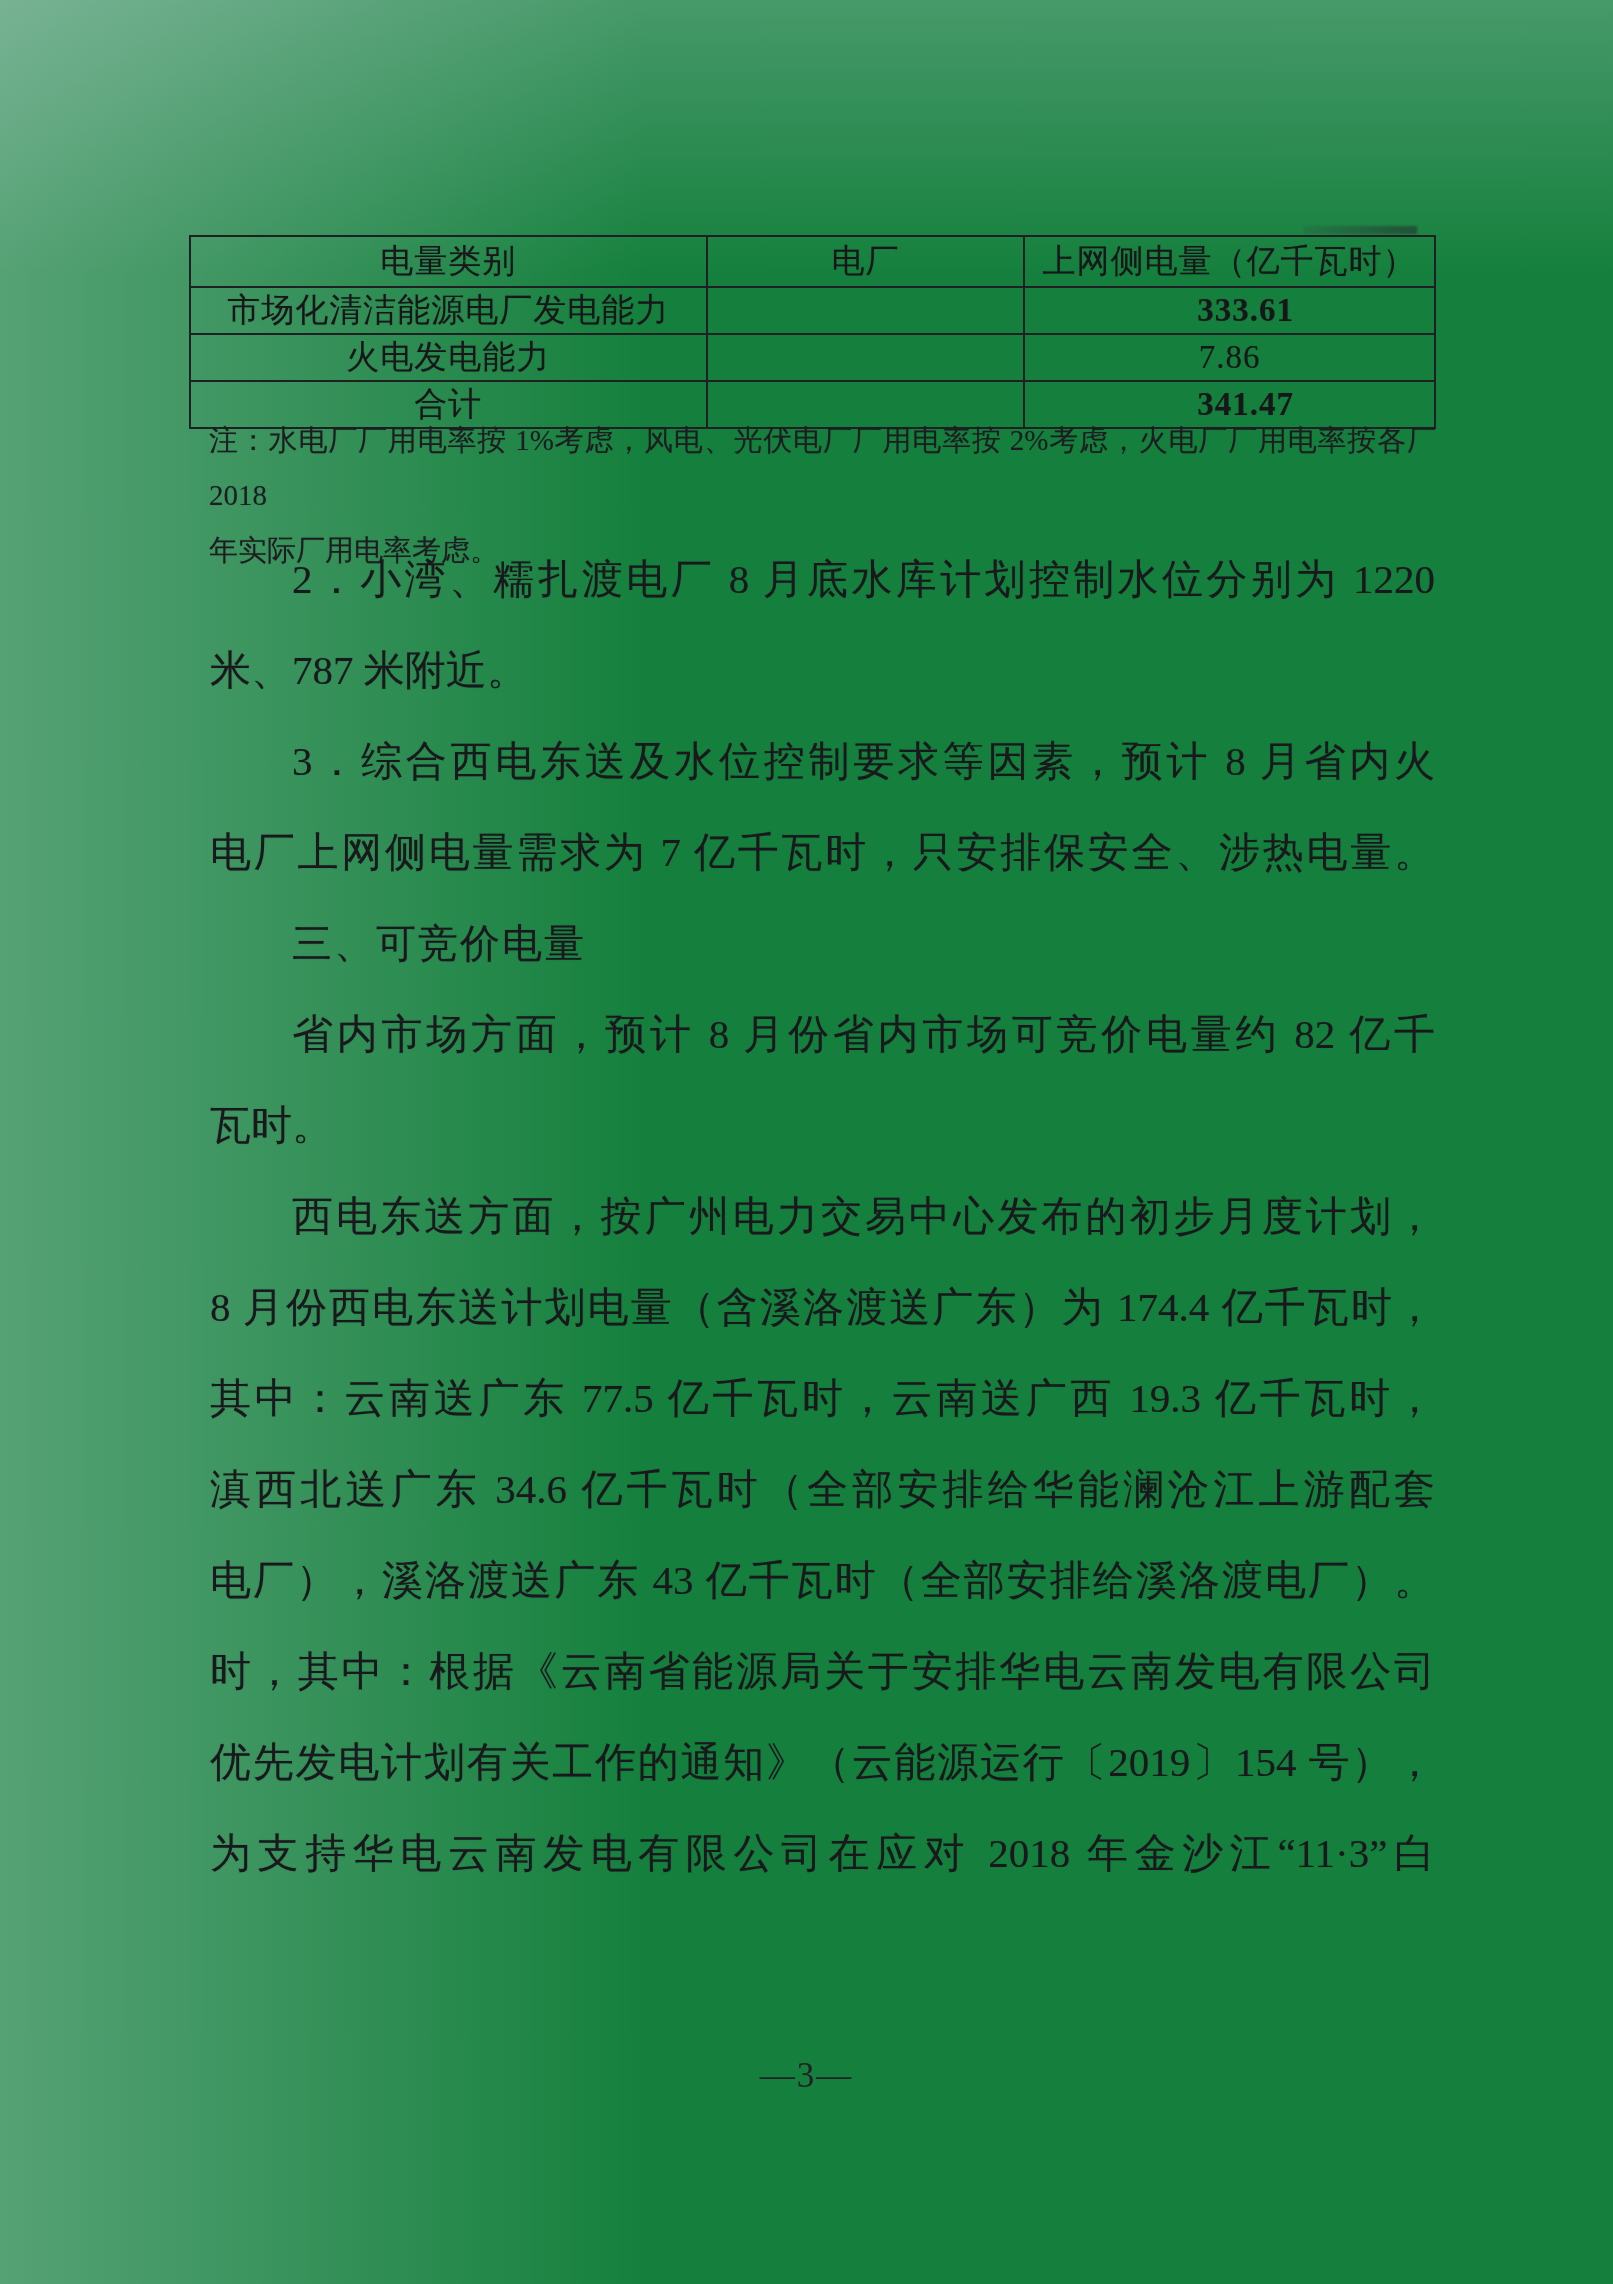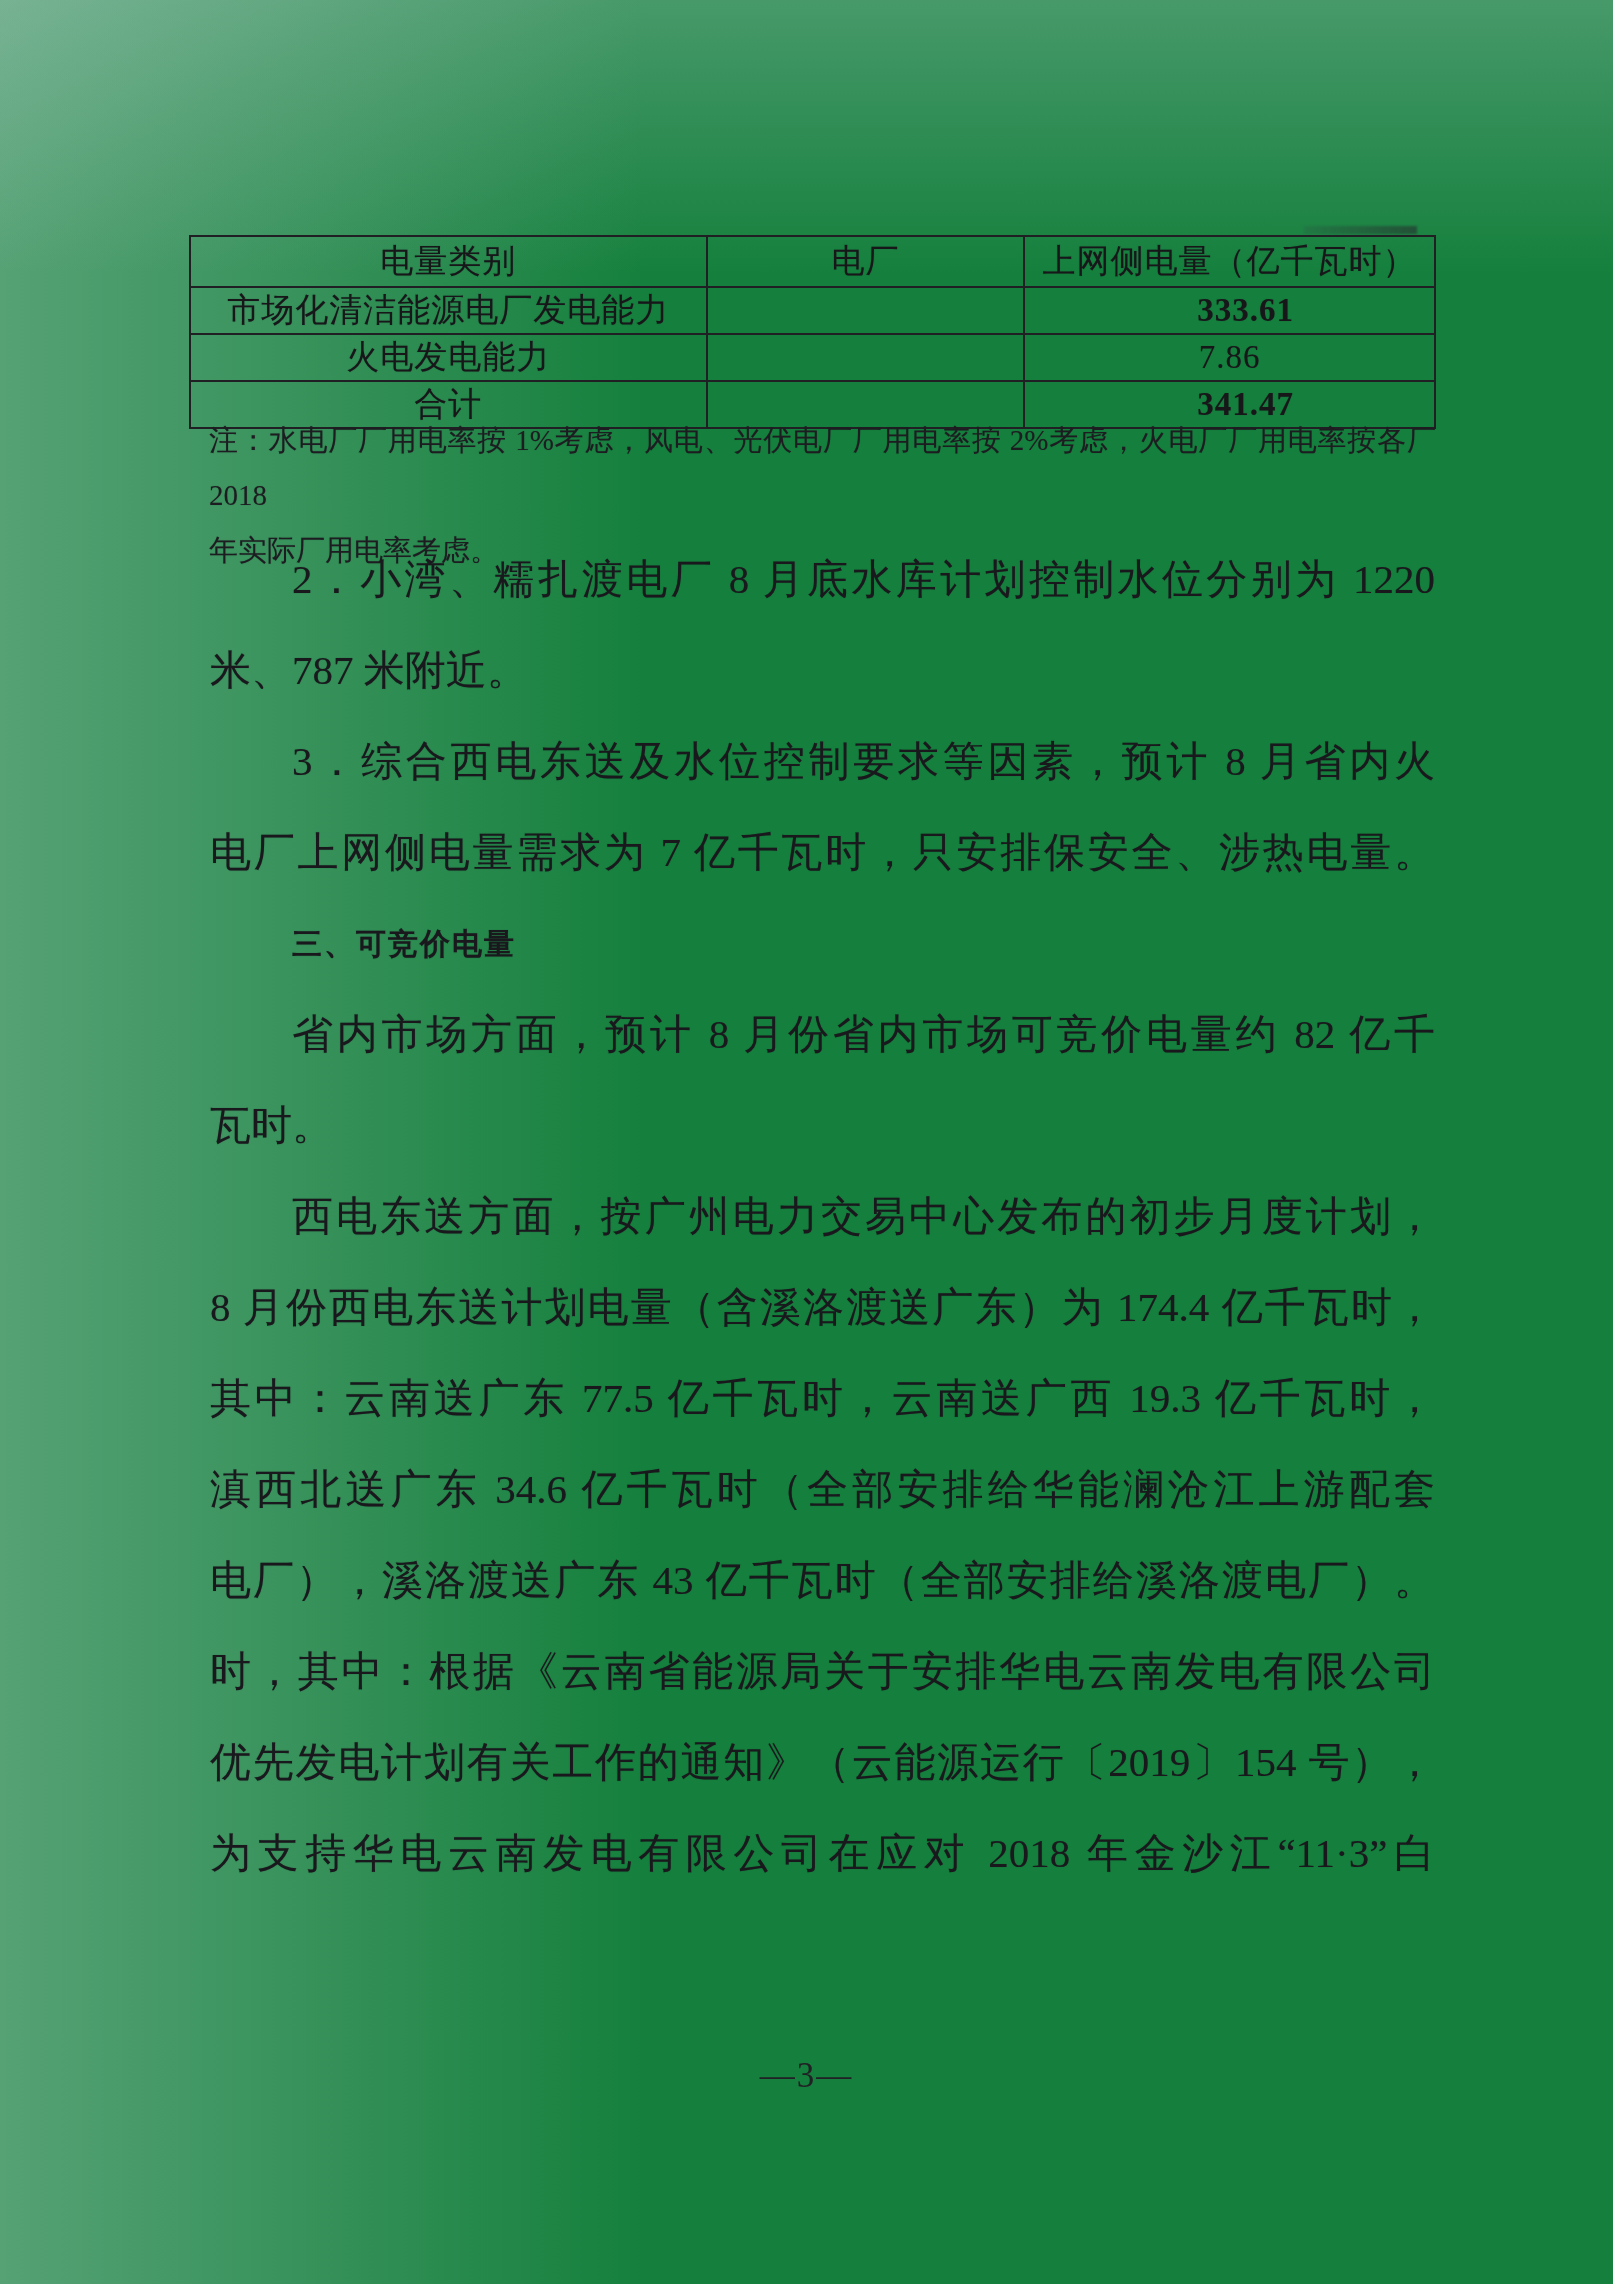--- a/index.html
+++ b/index.html
@@ -86,22 +86,22 @@
     font-family:Liberation Serif, serif;
   }
   .body-text .line.fill{
     white-space:normal;
     text-align:justify;
     text-align-last:justify;
   }
   .body-text .line.indent{padding-left:82px;}
   .body-text .line.heading{
     font-family:"DejaVu Sans","Liberation Sans",sans-serif;
-    font-weight:bold;
-    font-size:30px;
+    font-weight:normal;
+    font-size:40px;
     letter-spacing:2px;
   }
 
   
   .footer{
     position:absolute;
     left:0; top:2056px; width:100%;
     text-align:center;
     font-size:35px;
     letter-spacing:2px;

